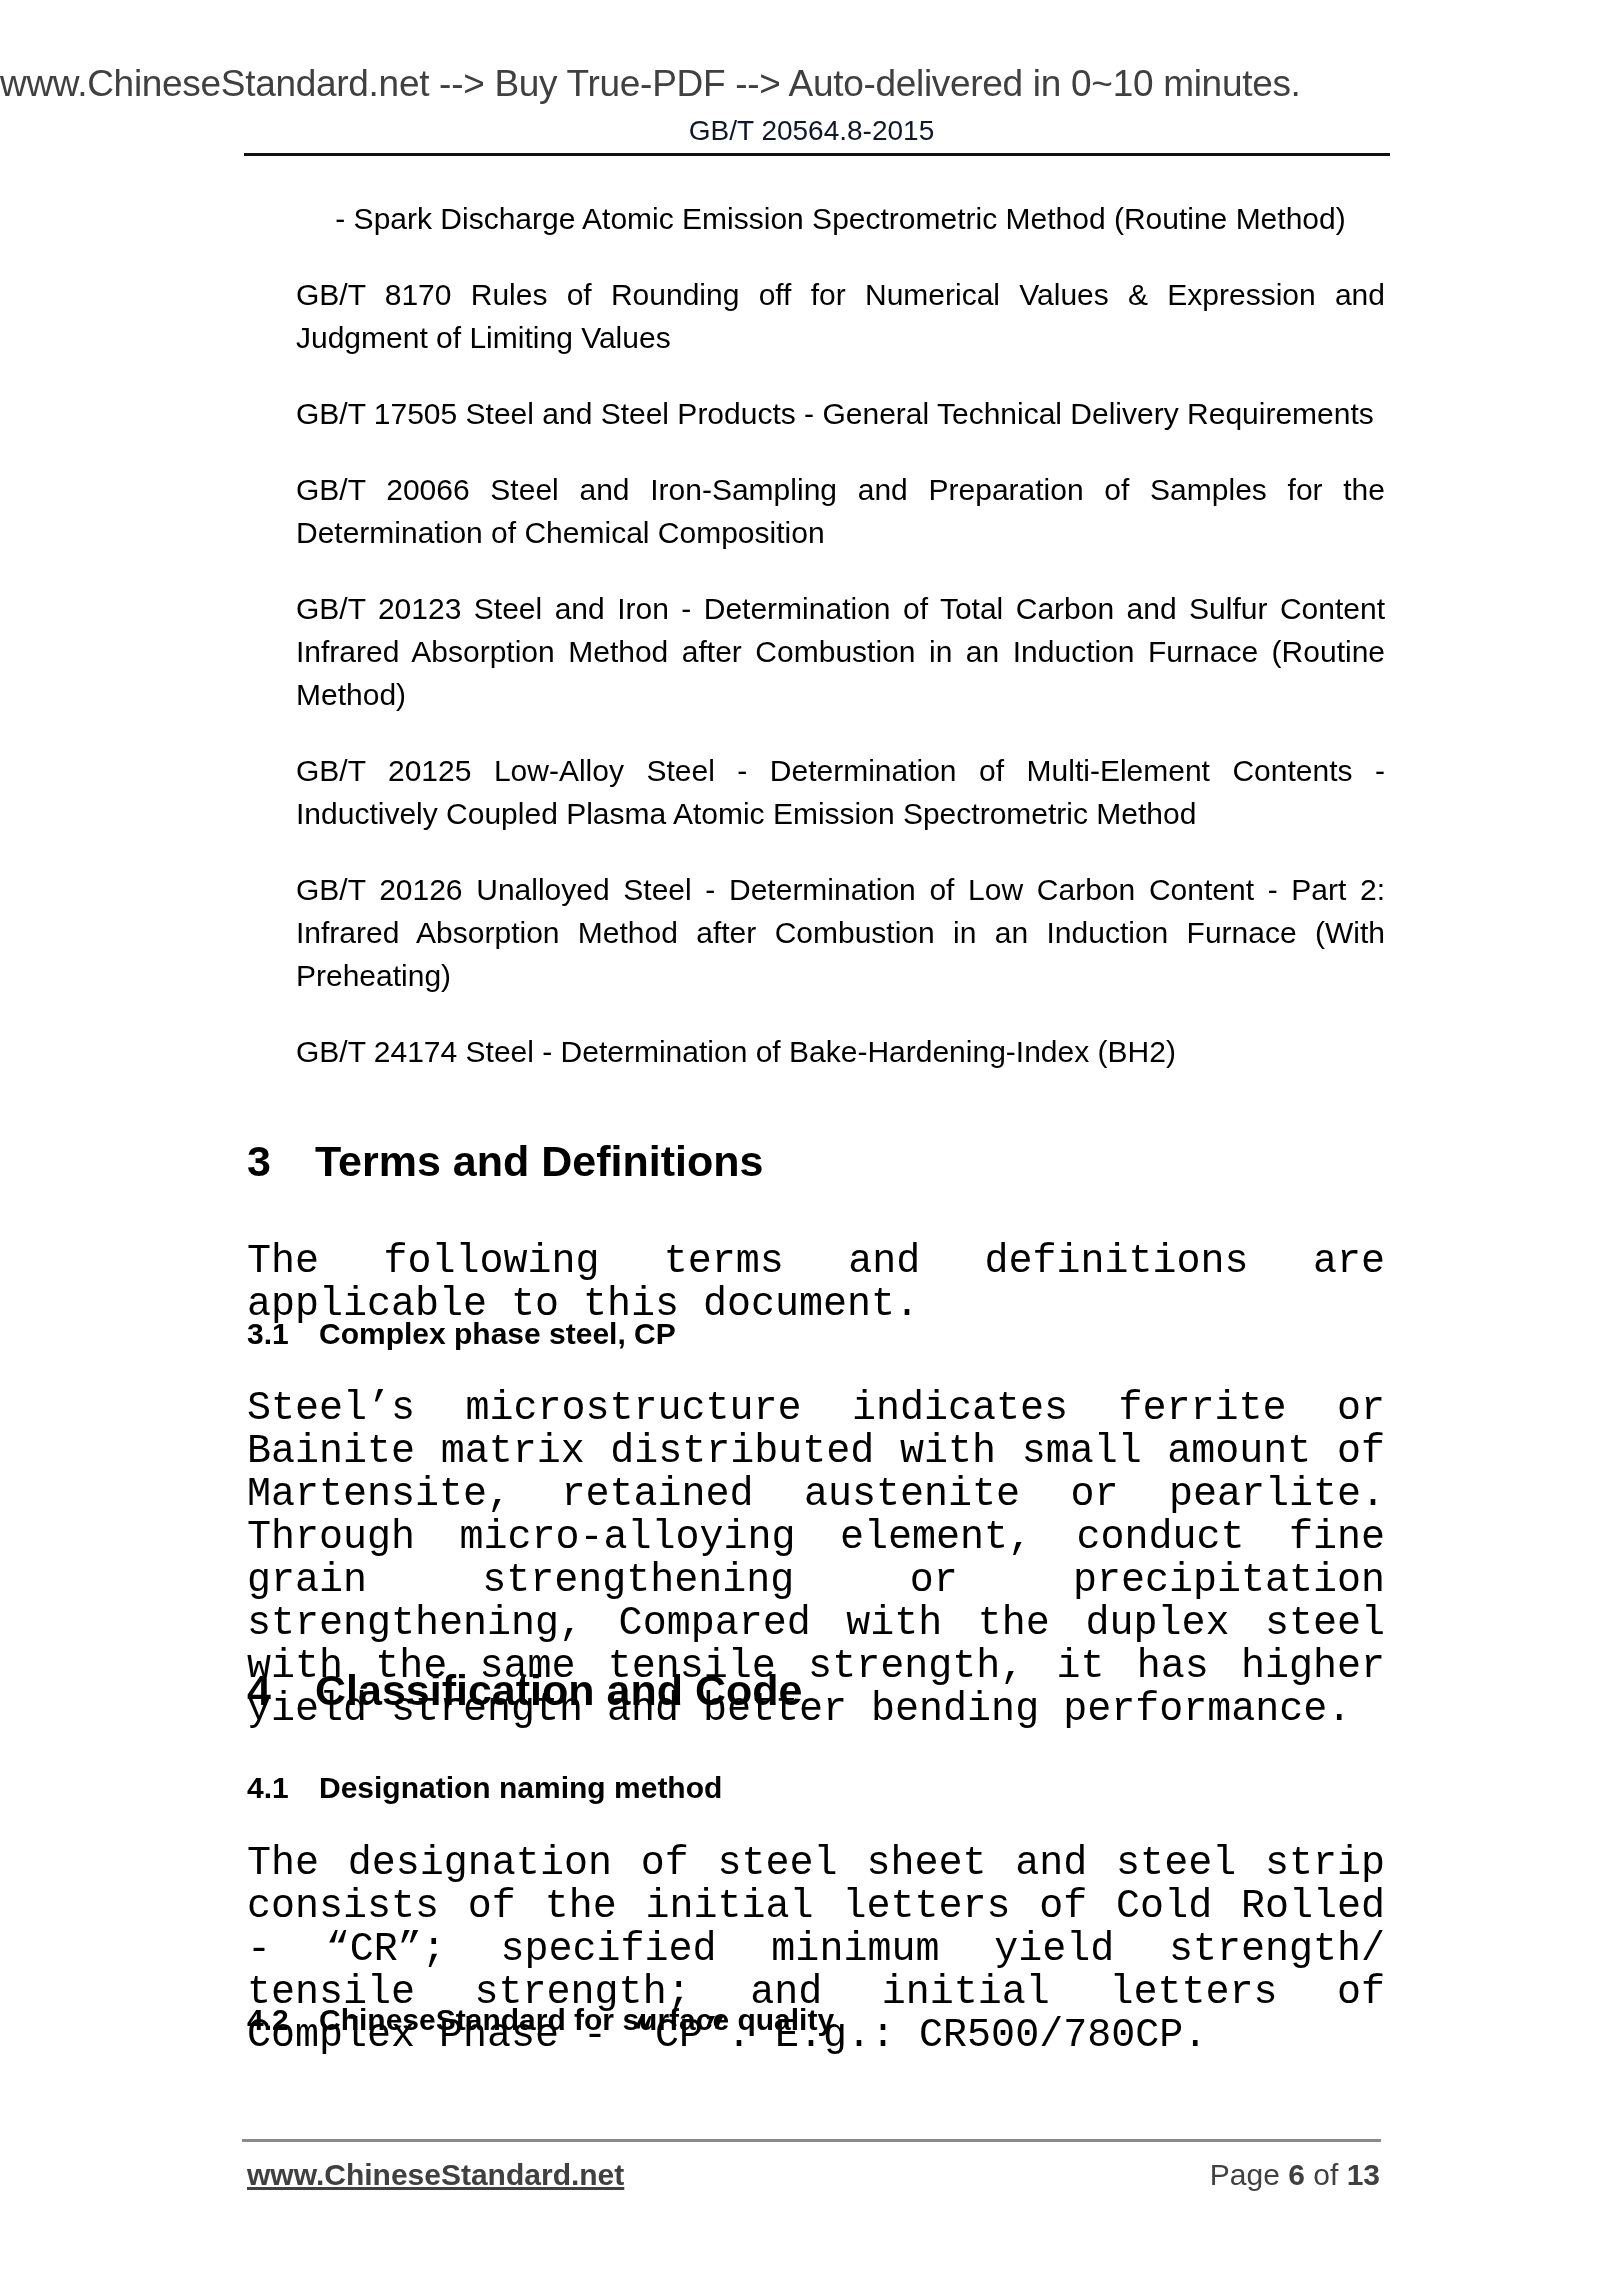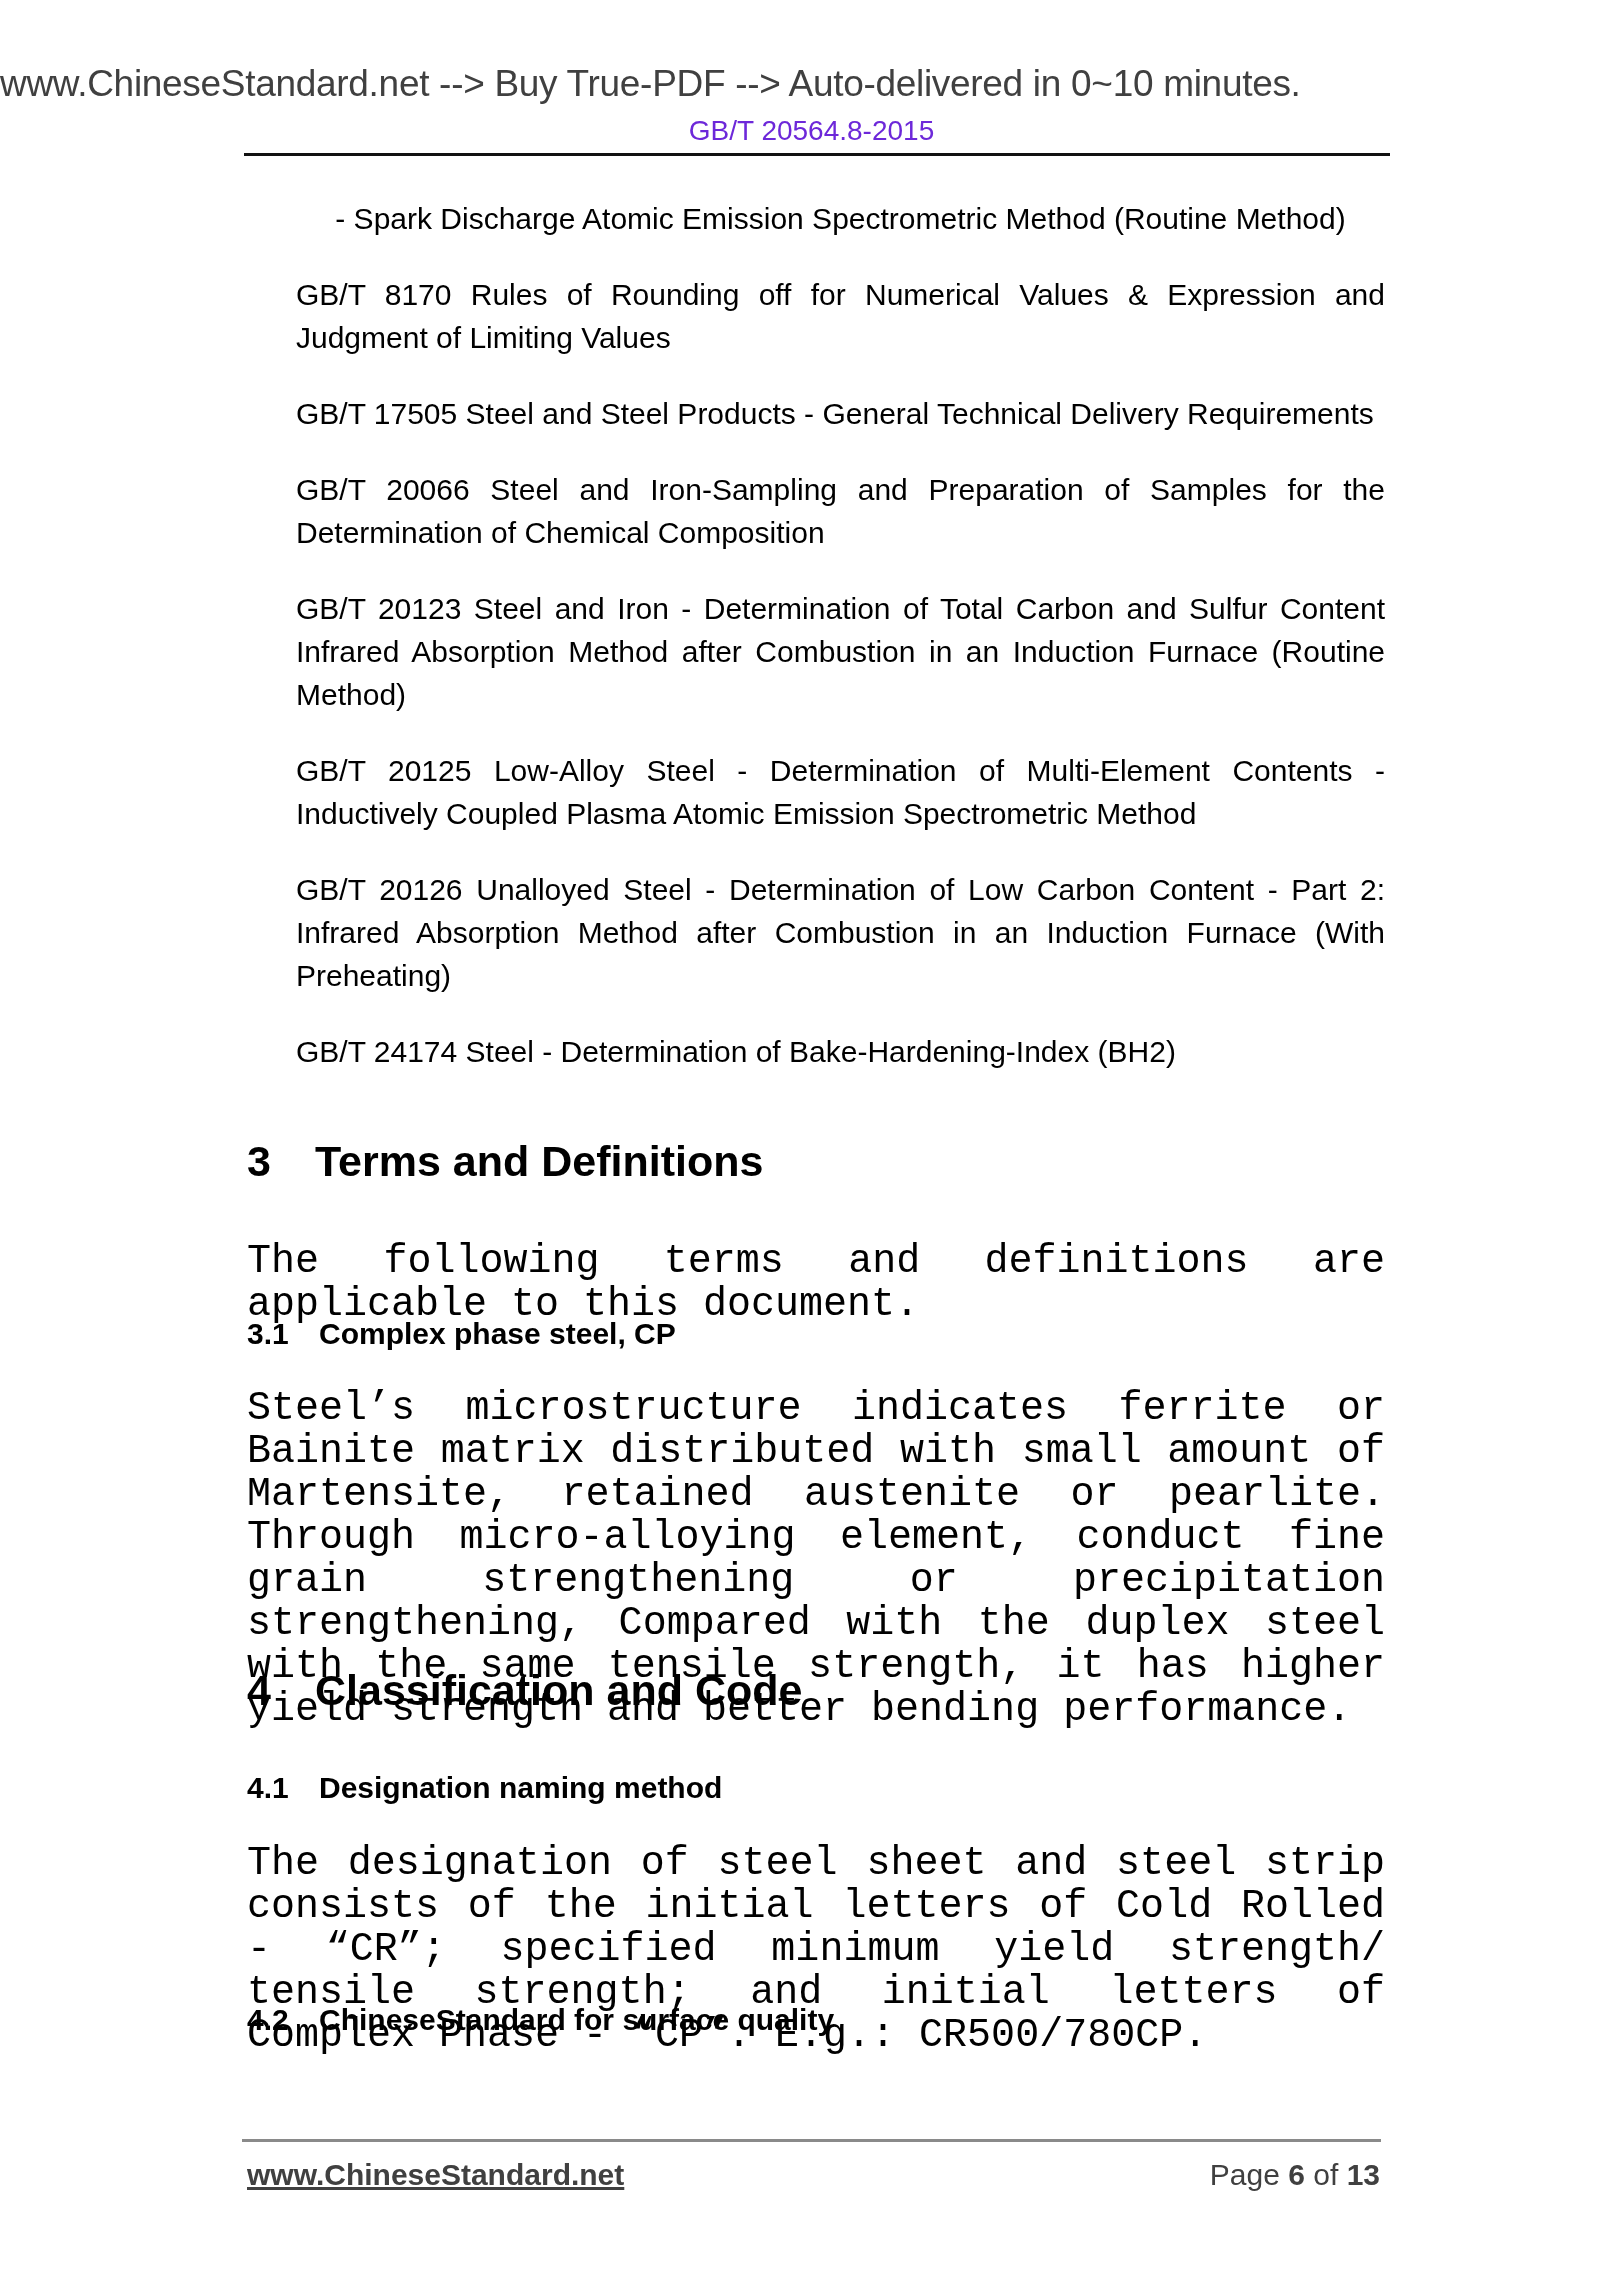--- a/index.html
+++ b/index.html
@@ -2,21 +2,21 @@
 <html style="font-size:13.3px"><head>
 <meta charset="utf-8">
 <style>
   html, body { margin: 0; padding: 0; background: #ffffff; }
   body { width: 1623px; height: 2295px; position: relative; overflow: hidden;
          font-family: "Liberation Sans", sans-serif; color: #000; }
   .page-header { position: absolute; left: 0; top: 0; width: 1623px; text-align: center; }
   .header-line1 { position: absolute; top: 63px; left: 0; width: 1623px; text-align: left;
                   font-size: 37px; color: #404040; letter-spacing: -0.3px; }
   .header-line2 { position: absolute; top: 115px; left: 0; width: 1623px; text-align: center;
-                  font-size: 28px; color: #6d28d9; }
+                  font-size: 28px; color: #0f172a; }
   .header-rule { position: absolute; top: 153px; left: 244px; width: 1146px; height: 2.5px; background: #111; }
 
   .refs { position: absolute; left: 296px; top: 197px; width: 1089px; }
   .ref { font-size: 30px; line-height: 43px; text-align: justify; margin: 0 0 33px 0; }
 
   .content { position: absolute; left: 247px; width: 1138px; }
   .h1 { font-size: 43px; font-weight: bold; margin: 0; display: flex; }
   .h1 .num { width: 68px; display: inline-block; }
   .h2 { font-size: 30px; font-weight: bold; margin: 0; display: flex; }
   .h2 .num { width: 72px; display: inline-block; }

